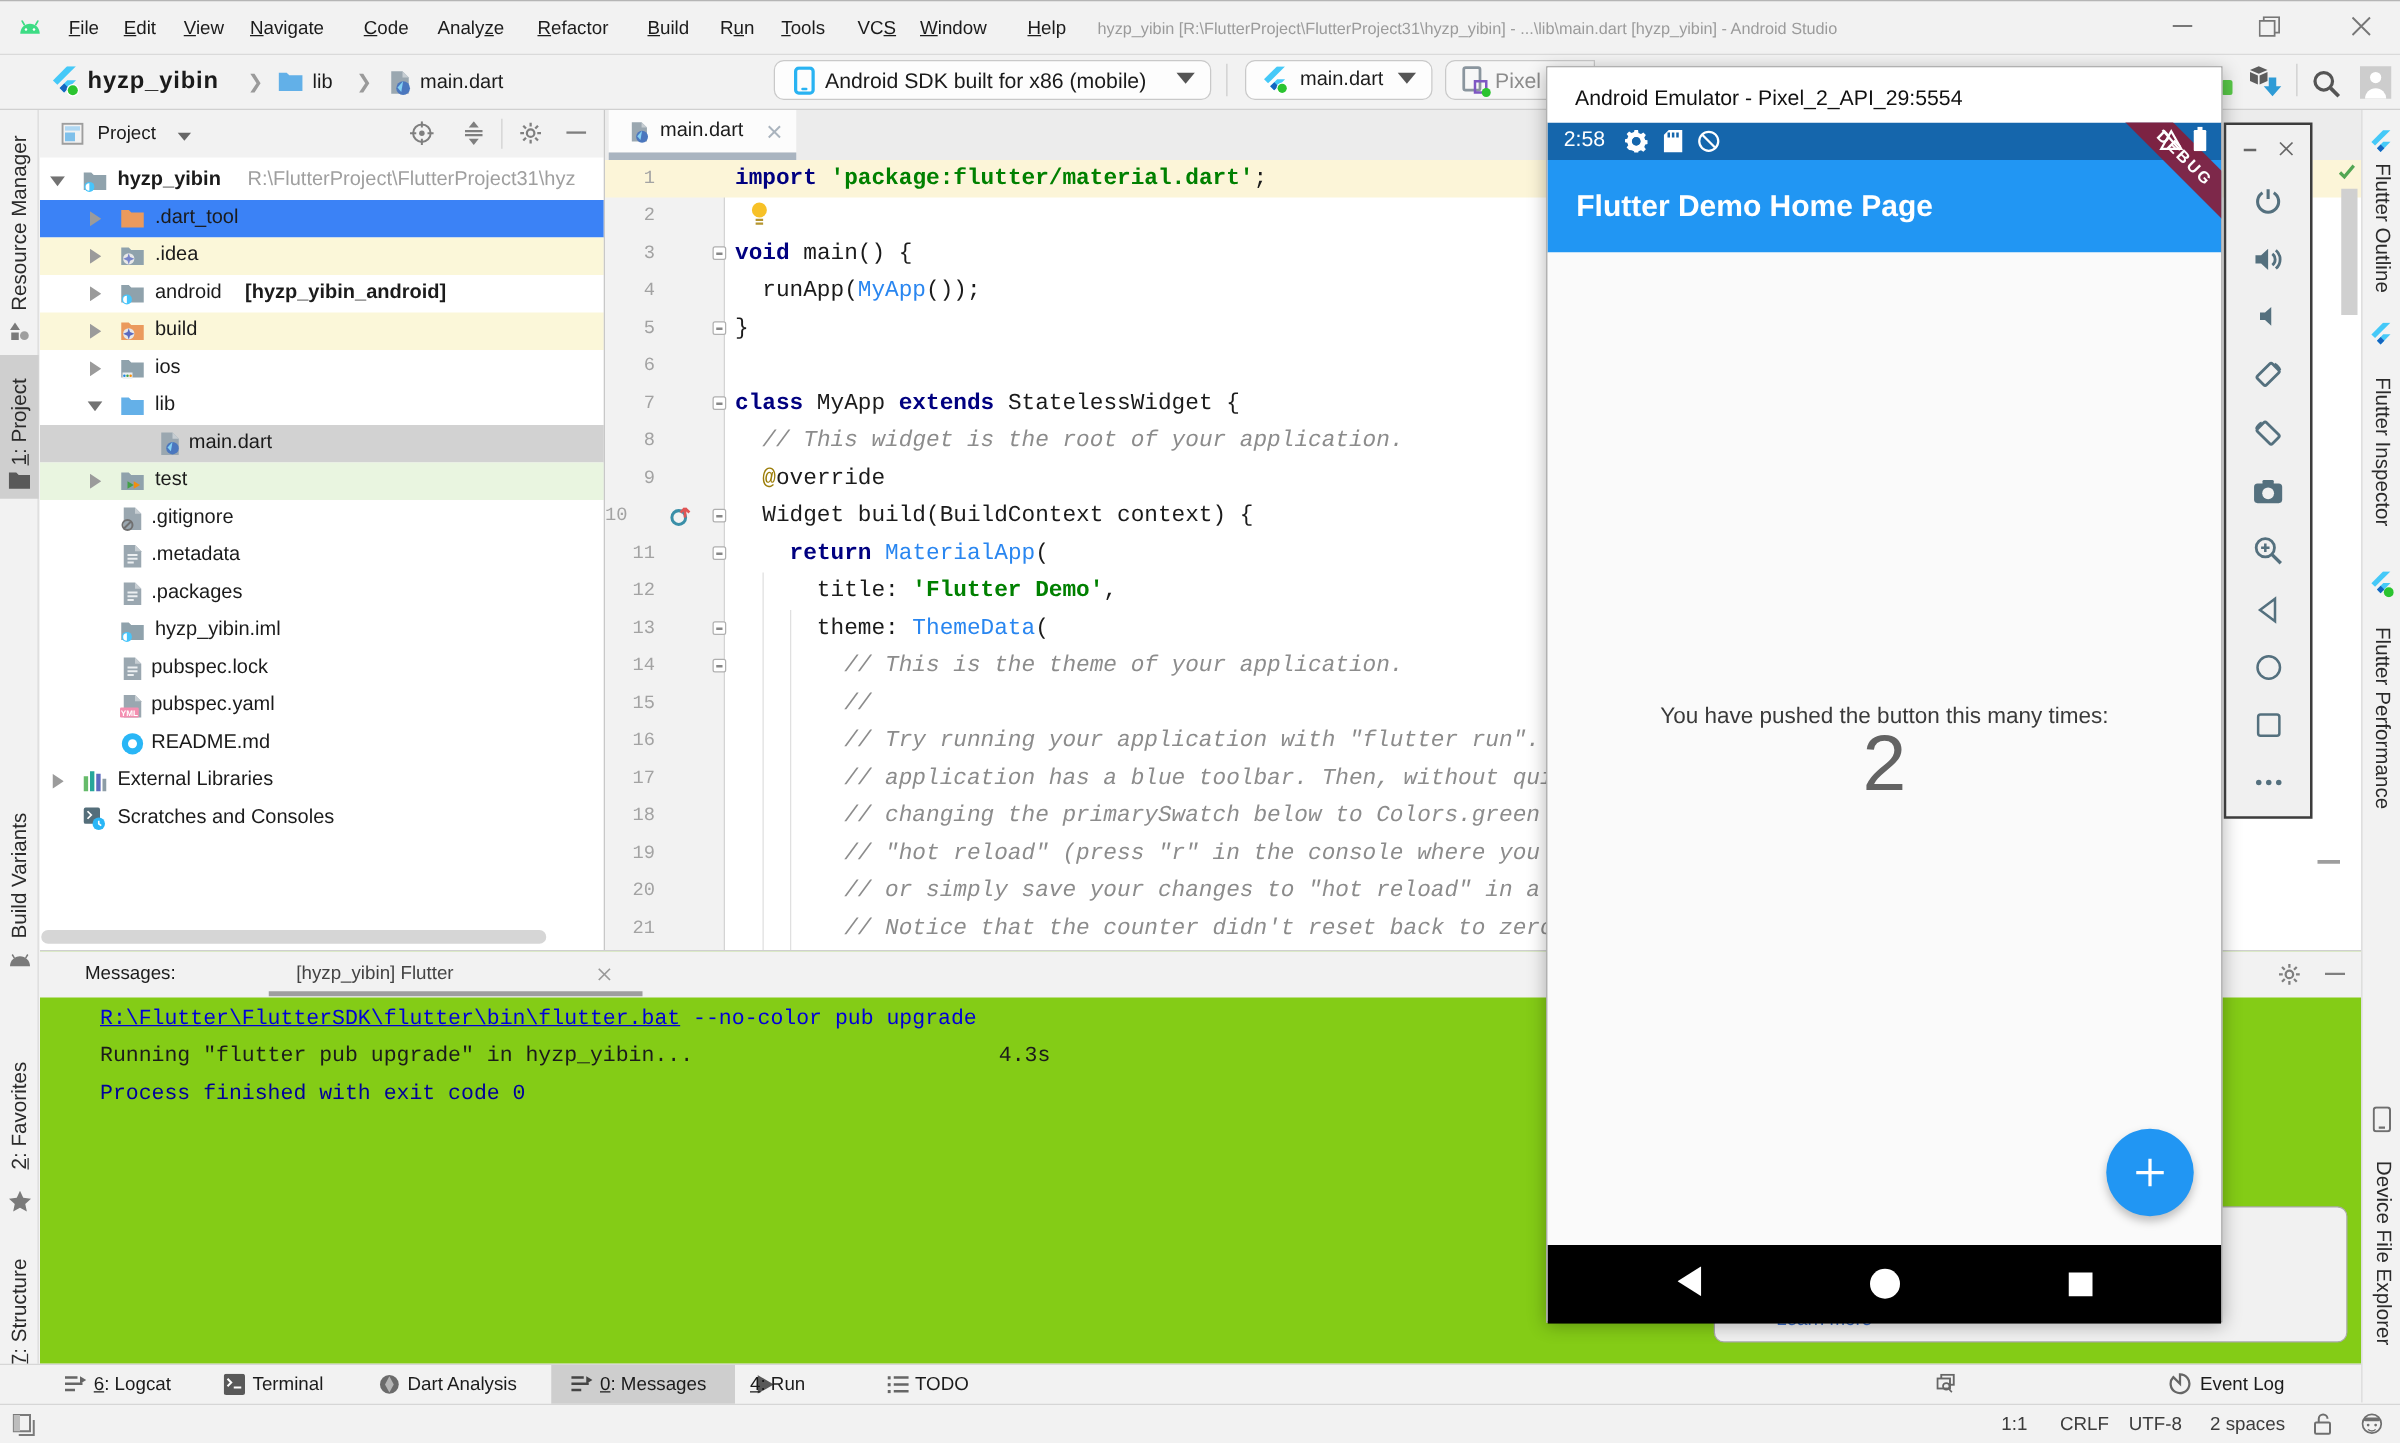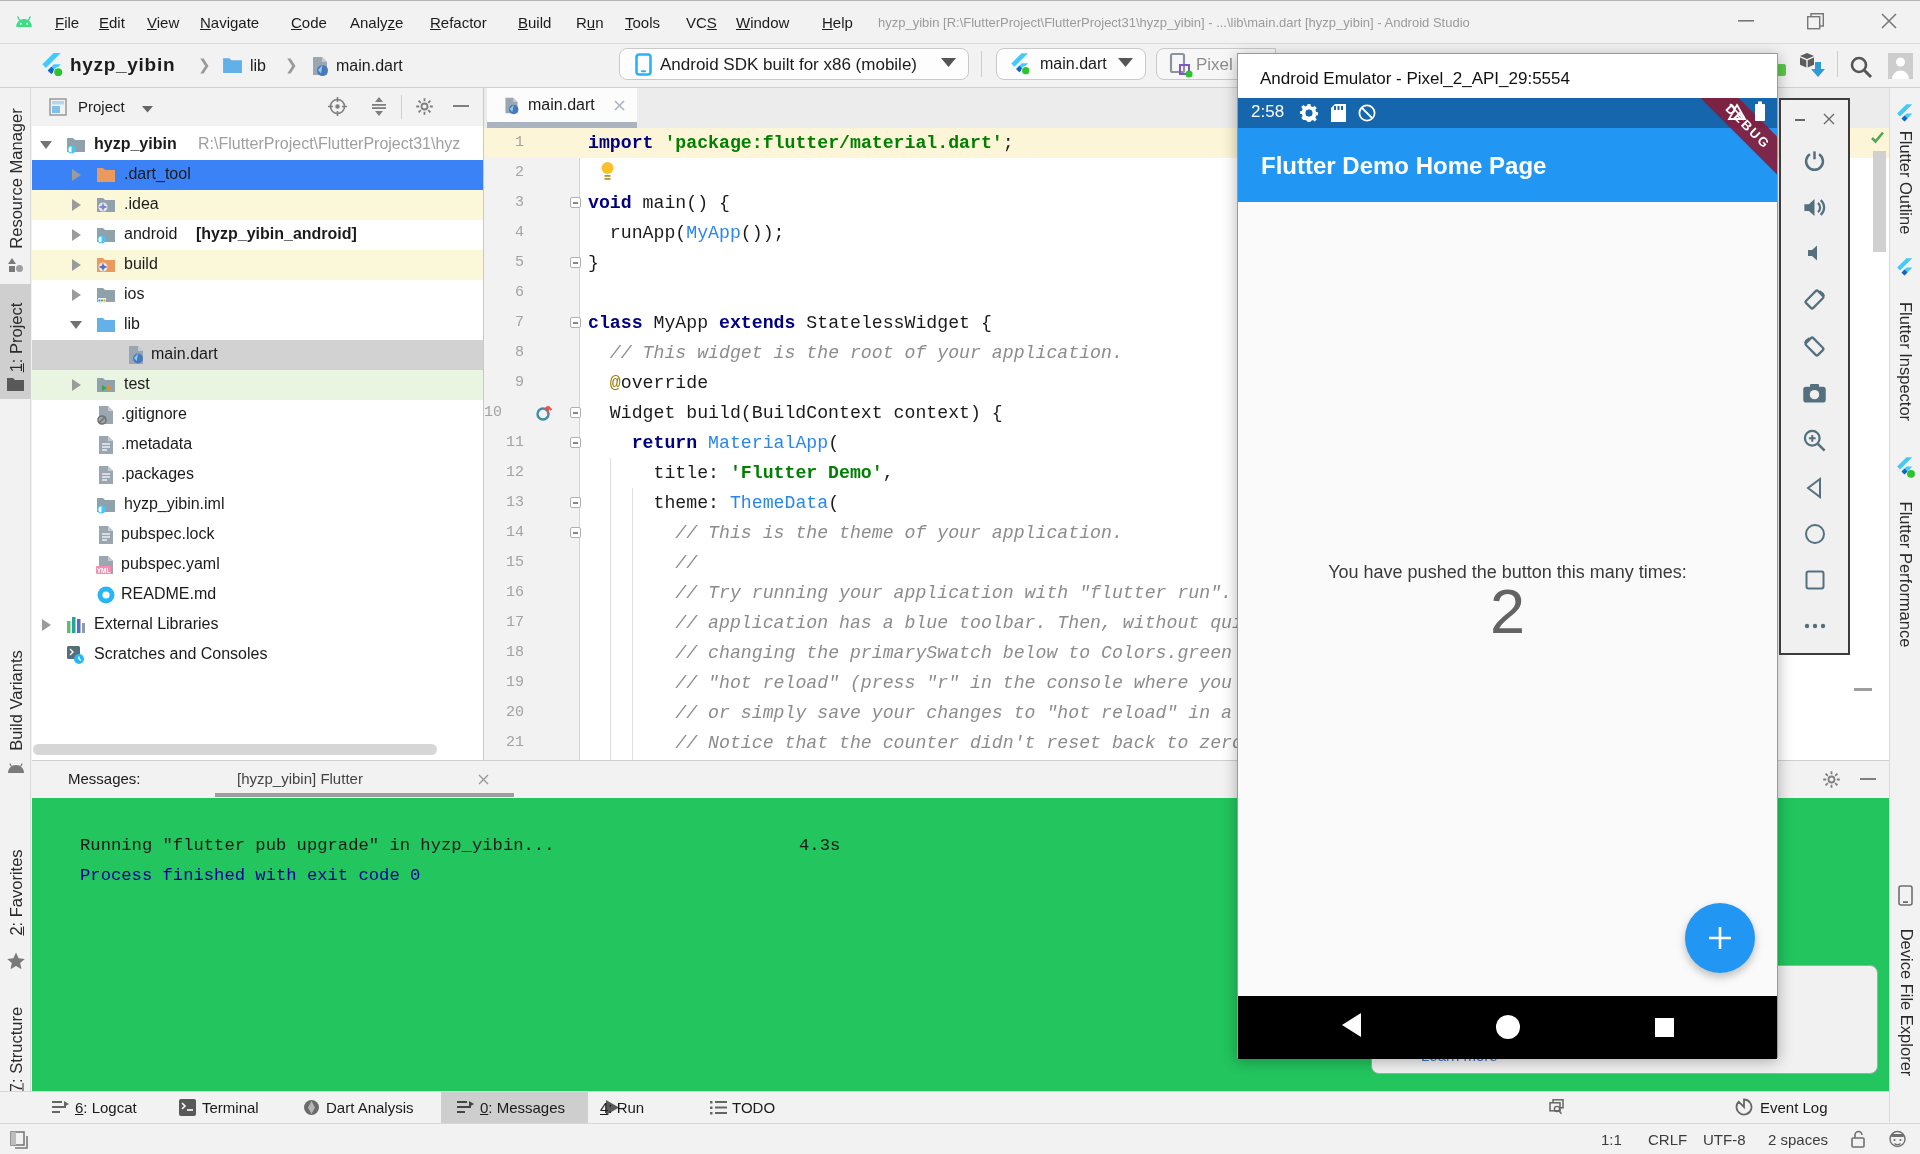--- a/index.html
+++ b/index.html
@@ -470,35 +470,36 @@
       <rect x="4.5" y="17" width="6" height="1.8" fill="#b5952f"></rect>
     </svg>
     <svg style="position:absolute;left:52px;top:317px" width="17" height="17" viewBox="0 0 17 17">
       <circle cx="7" cy="9" r="5.5" fill="none" stroke="#3a8fa8" stroke-width="2.4"></circle>
       <path d="M12 9 V1.5 M12 1.5 L8.5 5 M12 1.5 L15.5 5" stroke="#e05555" stroke-width="2.2" fill="none"></path>
     </svg>
     <div style="position:absolute;left:126px;top:370px;width:1px;height:302px;background:#e0e0e0;"></div>
     <div style="position:absolute;left:148px;top:400px;width:1px;height:272px;background:#e0e0e0;"></div>
   </div>
 
-<div class="a" id="messages" style="left:32px;top:760px;width:1857px;height:331px;background:#22c55e;border-top:1px solid #cfcfcf;">
+<div class="a" id="messages" style="left:32px;top:760px;width:1857px;height:331px;background:#84cc16;border-top:1px solid #cfcfcf;">
   <div class="a" style="left:0;top:0;width:1857px;height:37px;background:#f2f2f2;"></div>
   <span class="a" style="left:36px;top:9px;font-size:15px;">Messages:</span>
   <span class="a" style="left:205px;top:9px;font-size:15px;color:#444;">[hyzp_yibin] Flutter</span>
   <svg class="a" style="left:446px;top:13px" width="11" height="11" viewBox="0 0 11 11">
       <path d="M1 1 L10 10 M10 1 L1 10" stroke="#999" stroke-width="1.4"></path>
     </svg>
   <div class="a" style="left:183px;top:32px;width:299px;height:4px;background:#9e9e9e;"></div>
   <svg class="a" style="left:1790px;top:9px" width="19" height="19" viewBox="0 0 19 19">
       <circle cx="9.5" cy="9.5" r="3" fill="none" stroke="#7f7f7f" stroke-width="1.8"></circle>
       <path stroke="#7f7f7f" stroke-width="1.8" d="M9.5 1.2v3M9.5 14.8v3M1.2 9.5h3M14.8 9.5h3M3.6 3.6l2.2 2.2M13.2 13.2l2.2 2.2M15.4 3.6l-2.2 2.2M5.8 13.2l-2.2 2.2"></path>
     </svg>
   <svg class="a" style="left:1828px;top:17px" width="16" height="3">
       <rect width="16" height="2" fill="#7f7f7f"></rect>
     </svg>
+  <div class="a mono" style="left:48px;top:45px;font-size:17.2px;color:#0000d8;white-space:pre;"><span style="text-decoration:underline">R:\Flutter\FlutterSDK\flutter\bin\flutter.bat</span> --no-color pub upgrade</div>
   <div class="a mono" style="left:48px;top:75px;font-size:17.2px;white-space:pre;">Running "flutter pub upgrade" in hyzp_yibin...</div>
   <div class="a mono" style="left:767px;top:75px;font-size:17.2px;">4.3s</div>
   <div class="a mono" style="left:48px;top:105px;font-size:17.2px;color:#00009b;white-space:pre;">Process finished with exit code 0</div>
 </div>
 
 <div class="a" id="btoolbar" style="left:0;top:1091px;width:1920px;height:32px;background:#f2f2f2;border-top:1px solid #d6d6d6;font-size:15px;">
   <svg class="a" style="left:52px;top:8px" width="17" height="15" viewBox="0 0 17 15">
       <path stroke="#666" stroke-width="2" d="M0 2h10M0 7h14M0 12h8"></path>
       <path fill="#666" d="M12 1 17 4 12 7z"></path>
     </svg>

